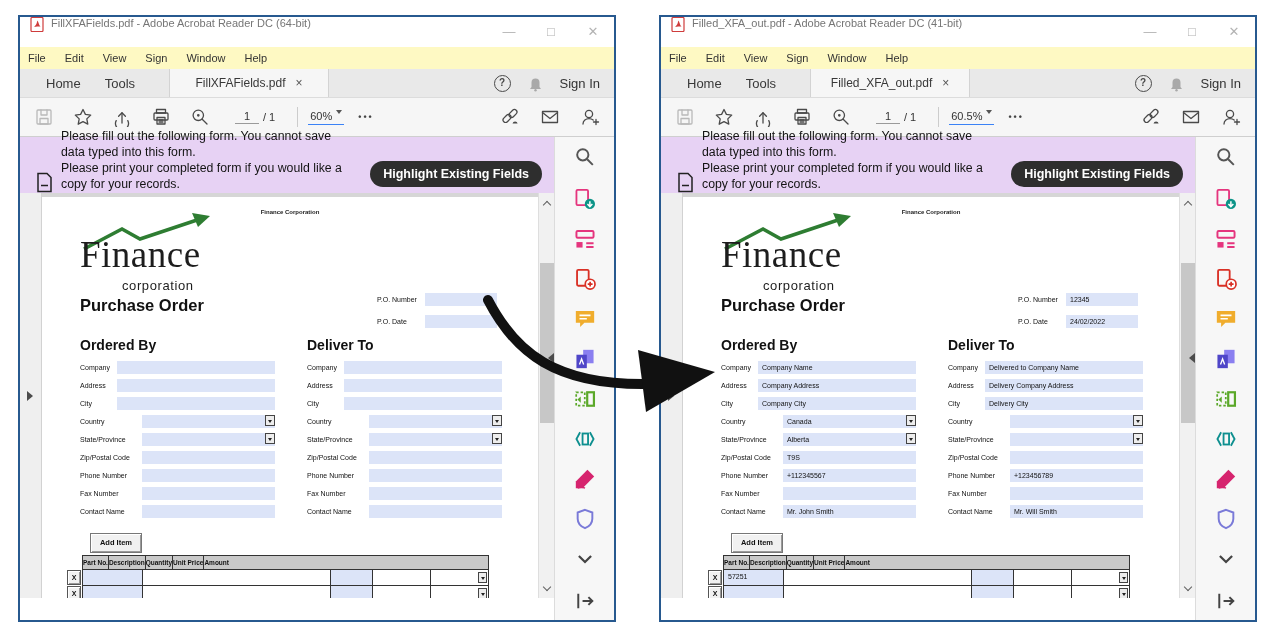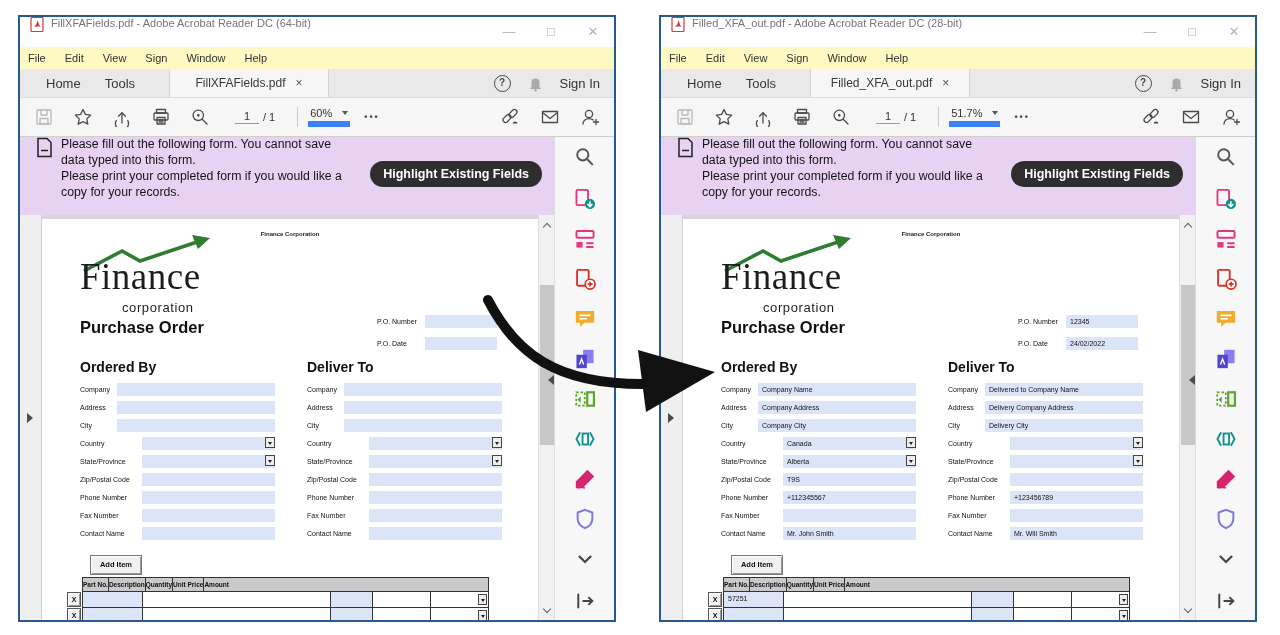--- a/index.html
+++ b/index.html
@@ -29,33 +29,33 @@
   .tabbar-right { margin-left:auto; display:flex; align-items:center; gap:16px; padding-right:14px; }
   .help-circle { width:17px; height:17px; border:1.4px solid #4a4a4a; border-radius:50%; color:#4a4a4a; font-size:10px; font-weight:bold; text-align:center; line-height:14px; }
   .signin { font-size:13px; color:#333; }
 
   
   .toolbar { height:39px; background:#f6f6f6; border-bottom:1px solid #cfcfcf; display:flex; align-items:center; padding:0 14px; }
   .tb-ic { width:20px; height:20px; margin-right:19px; flex:0 0 auto; }
   .pagebox { font-size:11px; color:#333; border-bottom:1px solid #9a9a9a; width:24px; text-align:center; padding-bottom:1px; margin:0 4px 0 6px; }
   .pagetotal { font-size:11px; color:#333; margin-right:12px; white-space:nowrap; }
   .tb-div { width:1px; height:20px; background:#cccccc; margin:0 10px; }
-  .zoombox { display:flex; align-items:center; gap:10px; border-bottom:6px solid #3b82f6; padding:0 2px 2px 2px; margin-right:14px; }
+  .zoombox { display:flex; gap:4px; border-bottom:1px solid #3b82f6; padding:0 2px 2px 2px; margin-right:14px; }
   .zoomtxt { font-size:11px; color:#333; }
   .caret-dn { width:0; height:0; border-left:3.5px solid transparent; border-right:3.5px solid transparent; border-top:4px solid #555; }
   .tb-more { font-size:9px; letter-spacing:2px; color:#444; font-weight:bold; margin-right:10px; }
   .tb-right { margin-left:auto; display:flex; align-items:center; }
   .tb-right .tb-ic { margin-right:0; margin-left:20px; }
 
   
   .body-row { display:flex; height:483px; }
   .main-col { width:534px; display:flex; flex-direction:column; }
 
   
-  .banner { height:78px; background:#e7d2f4; display:flex; align-items:flex-start; padding:0 10px 0 16px; position:relative; }
+  .banner { height:56px; background:#e7d2f4; display:flex; align-items:flex-end; padding:0 10px 0 16px; position:relative; }
   .banner-doc-ic { width:17px; height:21px; flex:0 0 auto; margin-right:8px; }
   .banner-text { font-size:12.3px; color:#141414; line-height:1.3; white-space:pre-line; width:300px; }
   .hl-btn { position:absolute; right:12px; top:24px; background:#2e2e2e; color:#fff; font-size:12.5px; font-weight:bold; border-radius:15px; padding:6px 13px; white-space:nowrap; }
 
   
   .docregion { position:relative; height:405px; background:#d6d6d6; display:flex; overflow:hidden; }
   .navstrip { width:22px; background:#efefef; border-right:1px solid #d2d2d2; position:relative; }
   .nav-handle { position:absolute; left:7px; top:198px; width:0; height:0; border-top:5px solid transparent; border-bottom:5px solid transparent; border-left:6px solid #4b4b4b; }
   .page { width:496px; margin-top:4px; background:#ffffff; position:relative; overflow:hidden; }
   .vscroll { width:16px; background:#f1f1f1; border-left:1px solid #dedede; position:relative; }
@@ -446,21 +446,21 @@
     </div>
   </div>
 </section>
 
 <section class="win win-right">
   <div class="titlebar">
     <svg class="pdficon" viewBox="0 0 14 15">
         <rect x="1" y="0.5" width="12" height="14" rx="1" fill="#fff" stroke="#cf3c3c" stroke-width="1.2"></rect>
         <path d="M4 10c1.5-1 3.5-4.5 3-6.5 2 1.5 1.5 4.5 3.5 6-2 0-4.5-.5-6.5.5z" fill="#cf3c3c"></path>
       </svg>
-    <span class="title-text">Filled_XFA_out.pdf - Adobe Acrobat Reader DC (28-bit)</span>
+    <span class="title-text">Filled_XFA_out.pdf - Adobe Acrobat Reader DC (41-bit)</span>
     <div class="win-controls">
       <span class="wc">—</span>
       <span class="wc">□</span>
       <span class="wc">✕</span>
     </div>
   </div>
   <div class="menubar">
 
   <span class="menu-item">File</span>
       <span class="menu-item">Edit</span>
@@ -515,21 +515,21 @@
         <g class="st">
           <circle cx="8.3" cy="8.3" r="5.2"></circle>
           <path d="M12.2 12.2 17 17"></path>
           <circle cx="8.3" cy="8.3" r="0.7"></circle>
         </g>
       </svg>
     <span class="pagebox">1</span>
     <span class="pagetotal">/ 1</span>
     <span class="tb-div"></span>
     <span class="zoombox">
-        <span class="zoomtxt">51.7%</span>
+        <span class="zoomtxt">60.5%</span>
         <span class="caret-dn"></span>
       </span>
     <span class="tb-more">•••</span>
     <span class="tb-right">
       <svg class="tb-ic" viewBox="0 0 20 20">
           <g class="st">
             <rect x="2.5" y="9" width="9" height="5" rx="2.5" transform="rotate(-45 7 11.5)"></rect>
             <rect x="8.5" y="4" width="9" height="5" rx="2.5" transform="rotate(-45 13 6.5)"></rect>
           </g>
           <path d="M12.5 16.5a2.6 2.6 0 0 1 5.1 0z" fill="#4a4a4a"></path>

